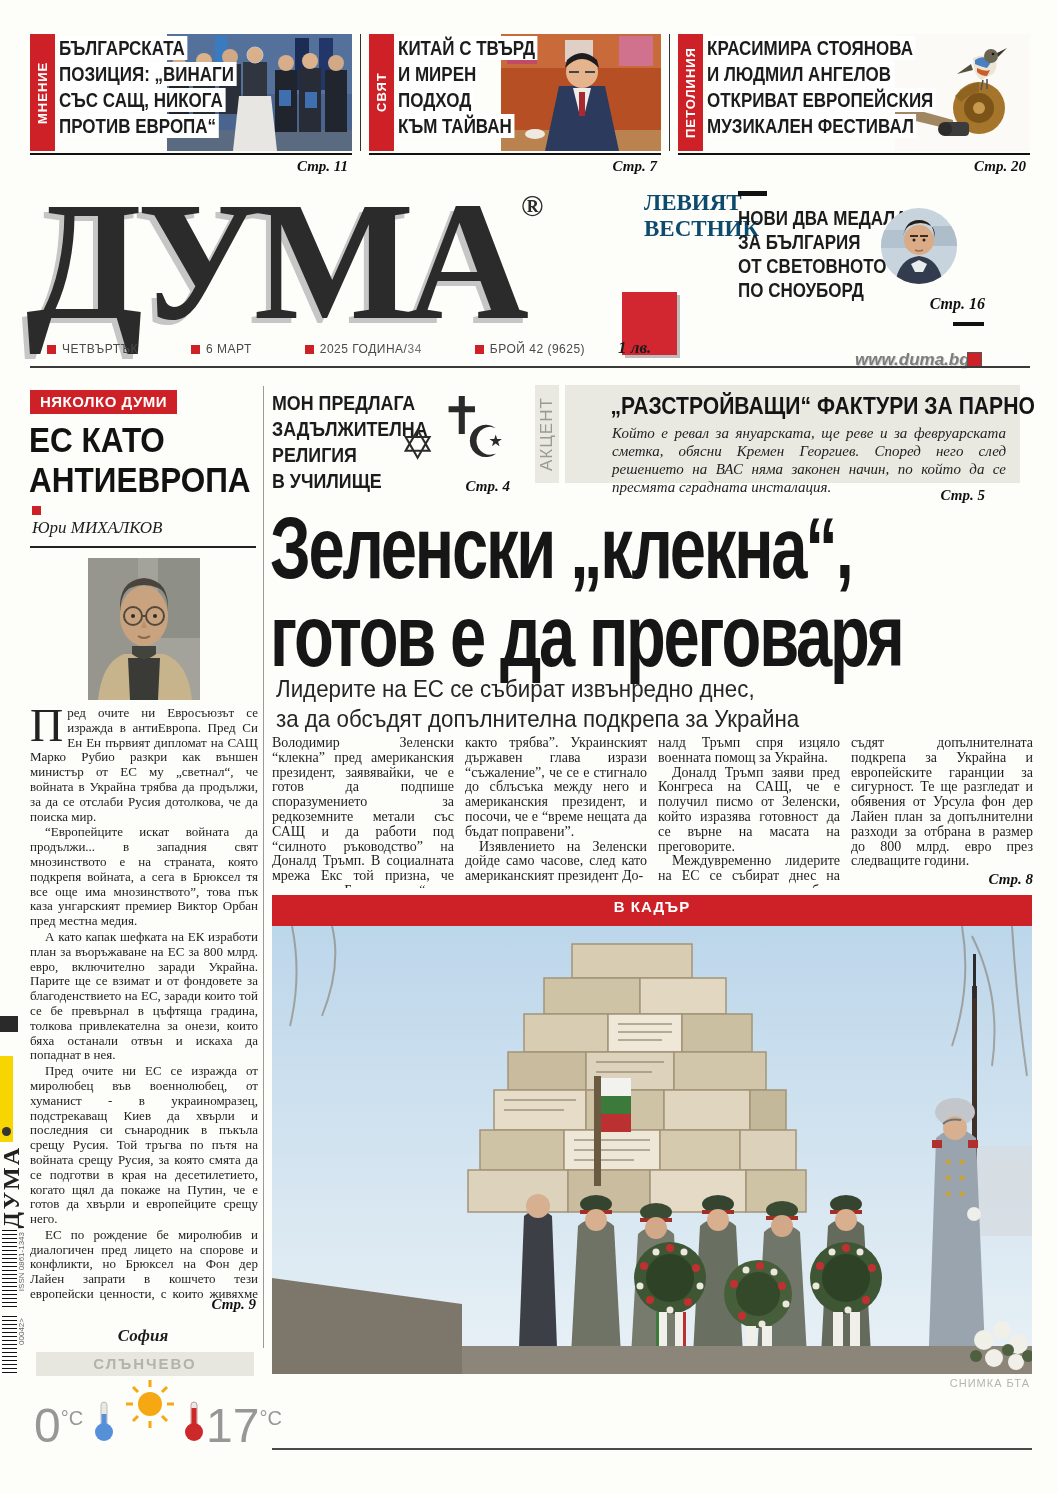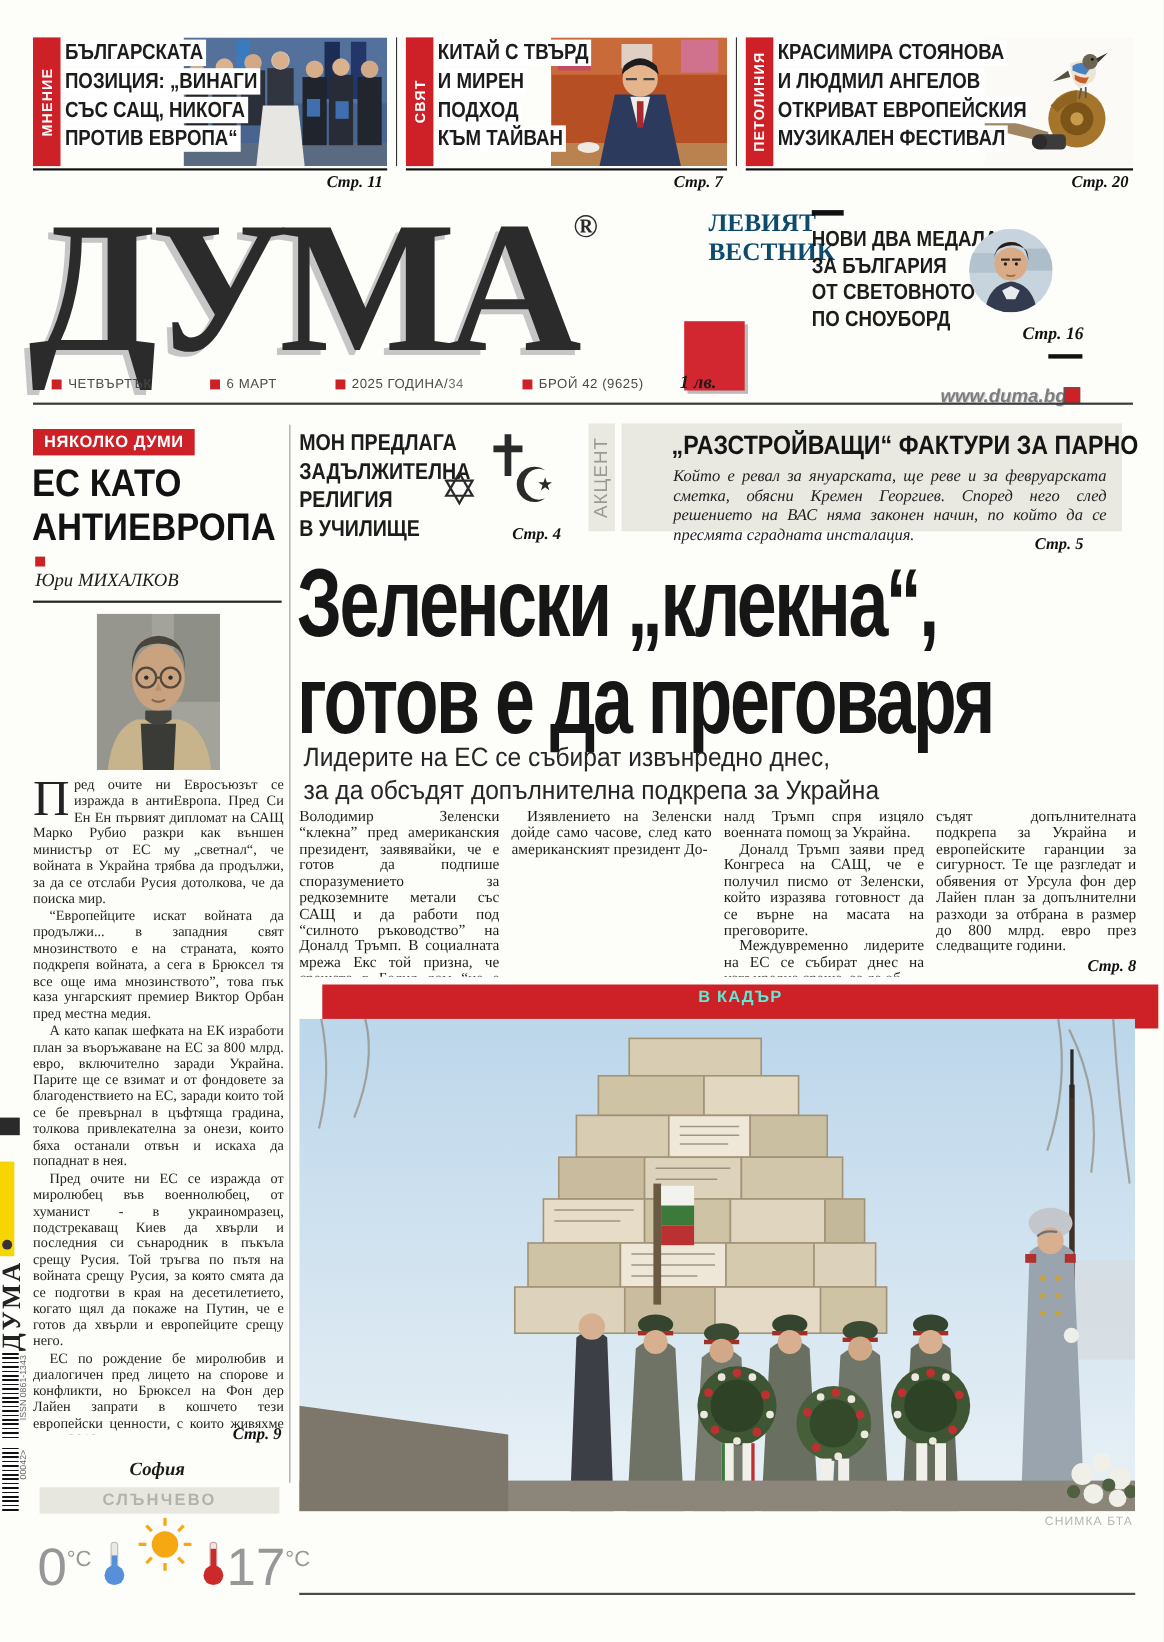--- a/index.html
+++ b/index.html
@@ -108,22 +108,22 @@
                 letter-spacing:-3px;transform:scaleX(.74);transform-origin:left;white-space:nowrap;}
   .subhead{position:absolute;left:276px;top:674px;}
   .subhead .ln{display:block;font:400 24px/30px "Liberation Sans",sans-serif;color:#262626;
                transform:scaleX(.93);transform-origin:left;white-space:nowrap;}
   .cols{position:absolute;left:272px;top:736px;width:762px;height:152px;display:flex;gap:11px;overflow:hidden;}
   .col{width:182px;font:14px/14.8px "Liberation Serif",serif;text-align:justify;color:#1e1e1e;}
   .col p{margin:0;text-indent:14px;}
   .col p.np{text-indent:0;}
   .col .colpage{text-align:right;margin-top:2px;}
   
-  .kadr{position:absolute;left:272px;top:895px;width:760px;height:40px;background:#cd2127;color:#5eead4;
-        font:700 15px/24px "Liberation Sans",sans-serif;text-align:center;letter-spacing:1px;margin-left:21px;}
+  .kadr{position:absolute;left:272px;top:895px;width:760px;height:40px;background:#cd2127;color:#ffffff;
+        font:700 15px/24px "Liberation Sans",sans-serif;text-align:center;letter-spacing:1px;}
   .mainphoto{position:absolute;left:272px;top:926px;width:760px;height:448px;overflow:hidden;}
   .credit{position:absolute;left:272px;top:1377px;width:758px;text-align:right;
           font:11px "Liberation Sans",sans-serif;color:#b5b5b0;letter-spacing:1px;}
   .caption{position:absolute;left:278px;top:1398px;font:italic 700 17px/22px "Liberation Serif",serif;color:#1d1d1d;}
   .cap-rule{position:absolute;left:272px;top:1448px;width:760px;height:2px;background:#4a4a4a;}
 </style>
 </head>
 <body>
 
 <div class="page">
@@ -397,20 +397,21 @@
   <div class="subhead">
     <span class="ln">Лидерите на ЕС се събират извънредно днес,</span>
     <span class="ln">за да обсъдят допълнителна подкрепа за Украйна</span>
   </div>
 
   <div class="cols">
     <div class="col">
       <p class="np">Володимир Зеленски “клекна” пред американския президент, заявявайки, че е готов да подпише споразумението за редкоземните метали със САЩ и да работи под “силното ръководство” на Доналд Тръмп. В социалната мрежа Екс той призна, че срещата в Белия дом “не е преминала</p>
     </div>
     <div class="col">
+      <p class="np">както трябва”. Украинският държавен глава изрази “съжаление”, че се е стигнало до сблъсъка между него и американския президент, и посочи, че е “време нещата да бъдат поправени”.</p>
       <p>Изявлението на Зеленски дойде само часове, след като американският президент До-</p>
     </div>
     <div class="col">
       <p class="np">налд Тръмп спря изцяло военната помощ за Украйна.</p>
       <p>Доналд Тръмп заяви пред Конгреса на САЩ, че е получил писмо от Зеленски, който изразява готовност да се върне на масата на преговорите.</p>
       <p>Междувременно лидерите на ЕС се събират днес на извънредна среща, за да об-</p>
     </div>
     <div class="col">
       <p class="np">съдят допълнителната подкрепа за Украйна и европейските гаранции за сигурност. Те ще разгледат и обявения от Урсула фон дер Лайен план за допълнителни разходи за отбрана в размер до 800 млрд. евро през следващите години.</p>
       <div class="colpage pageref">Стр. 8</div>

